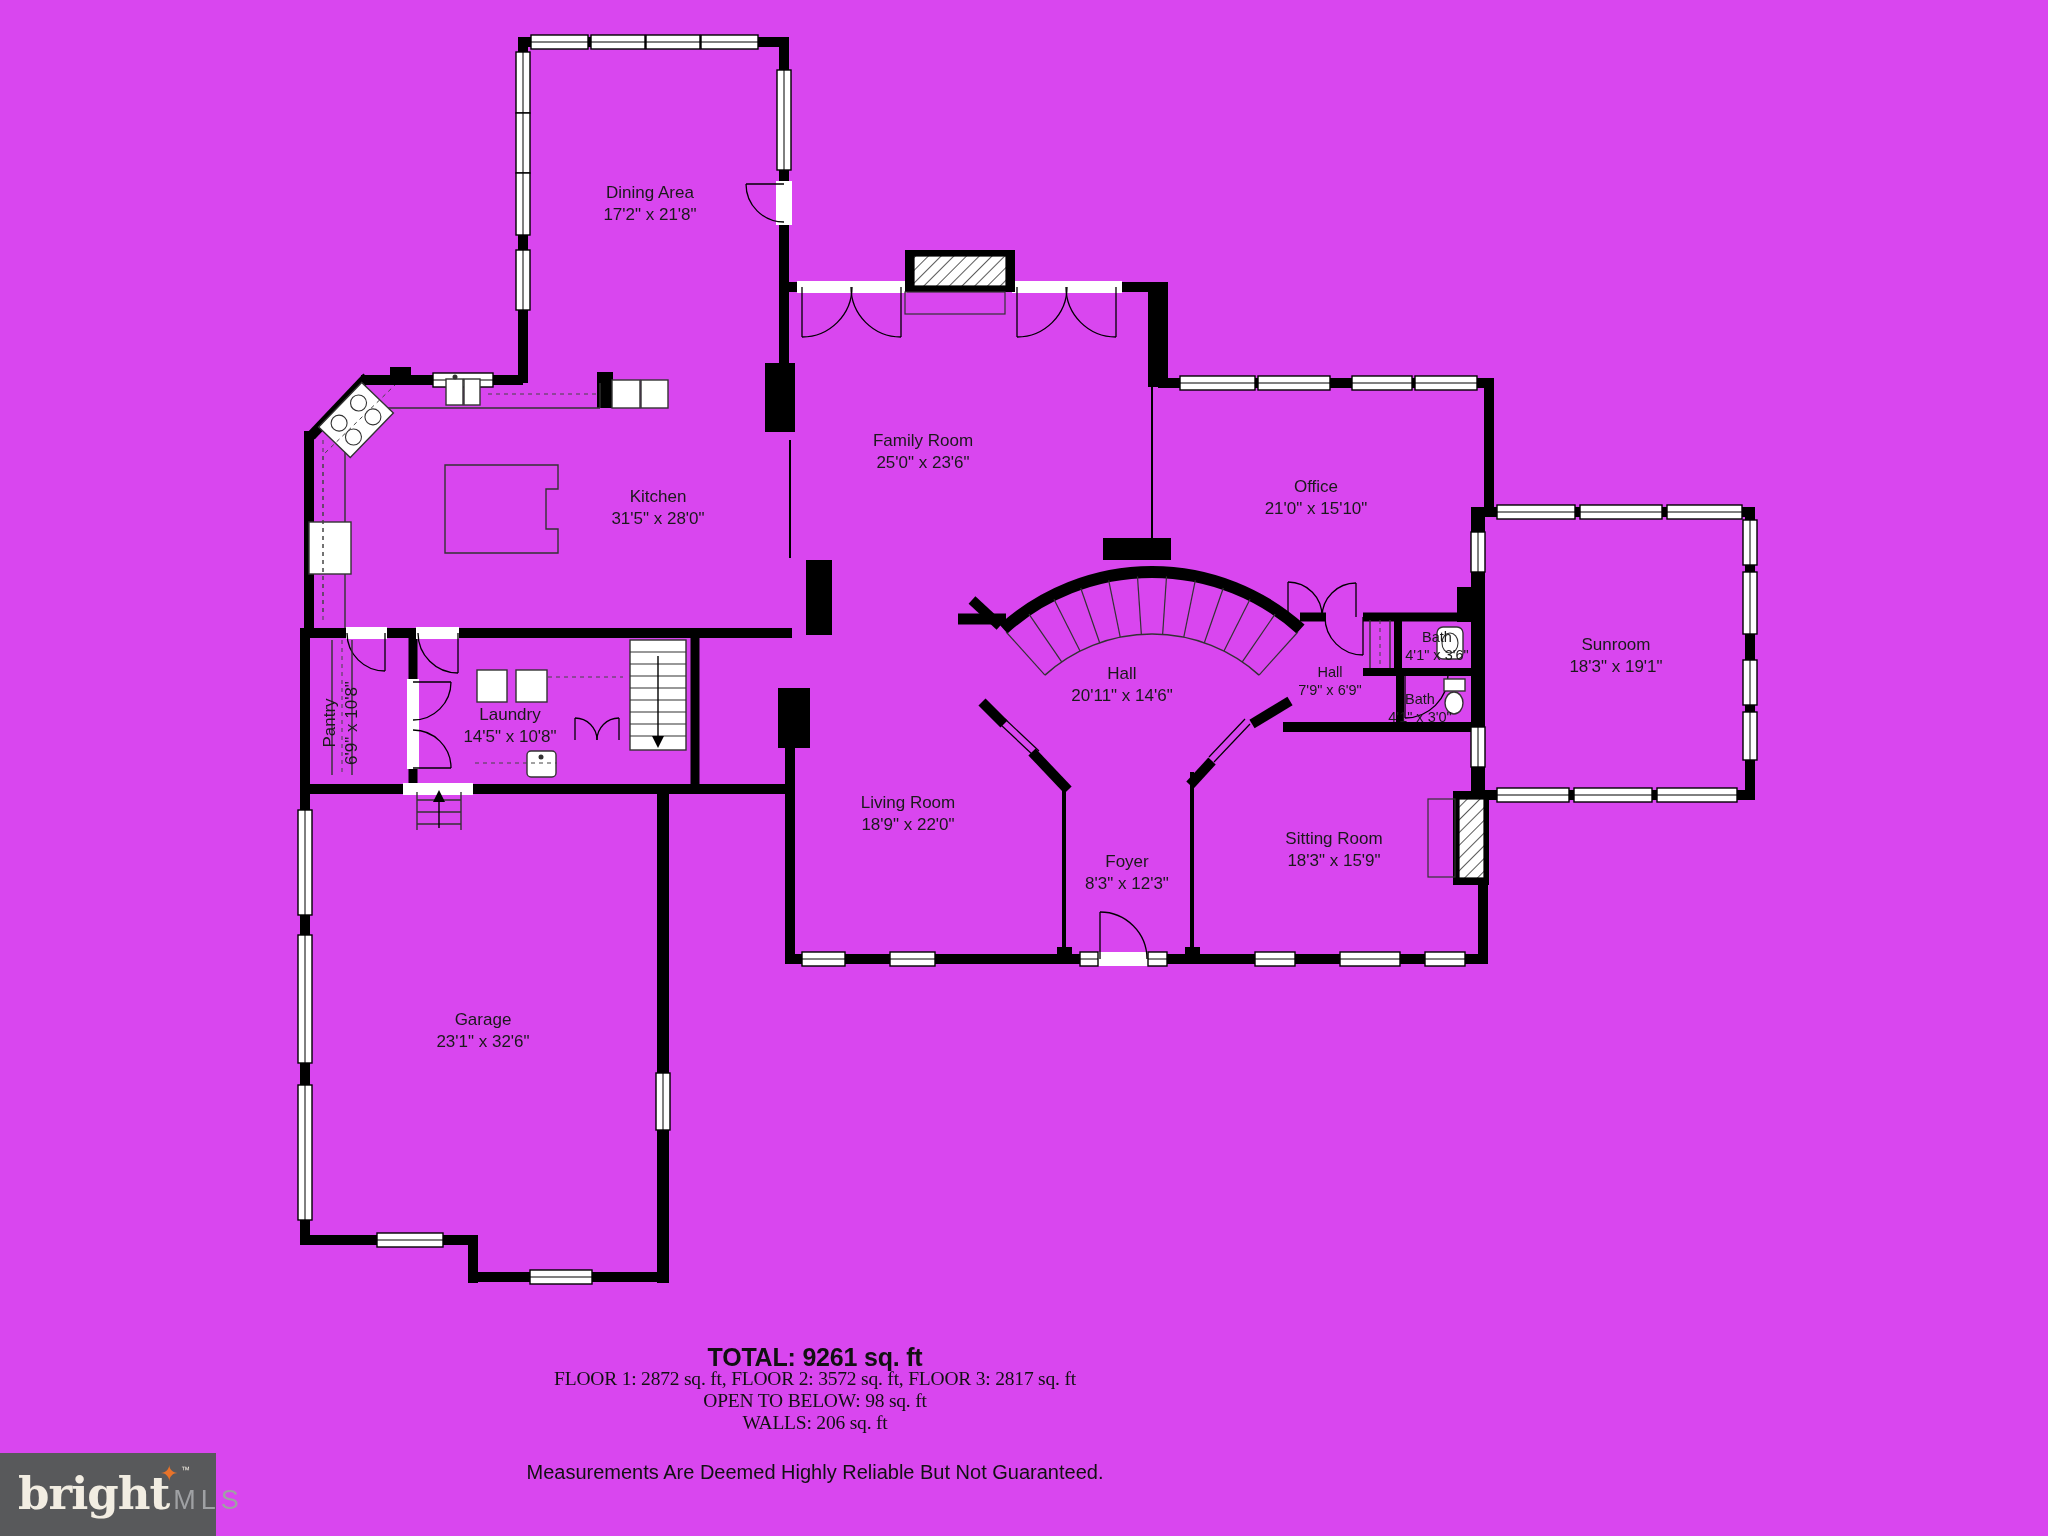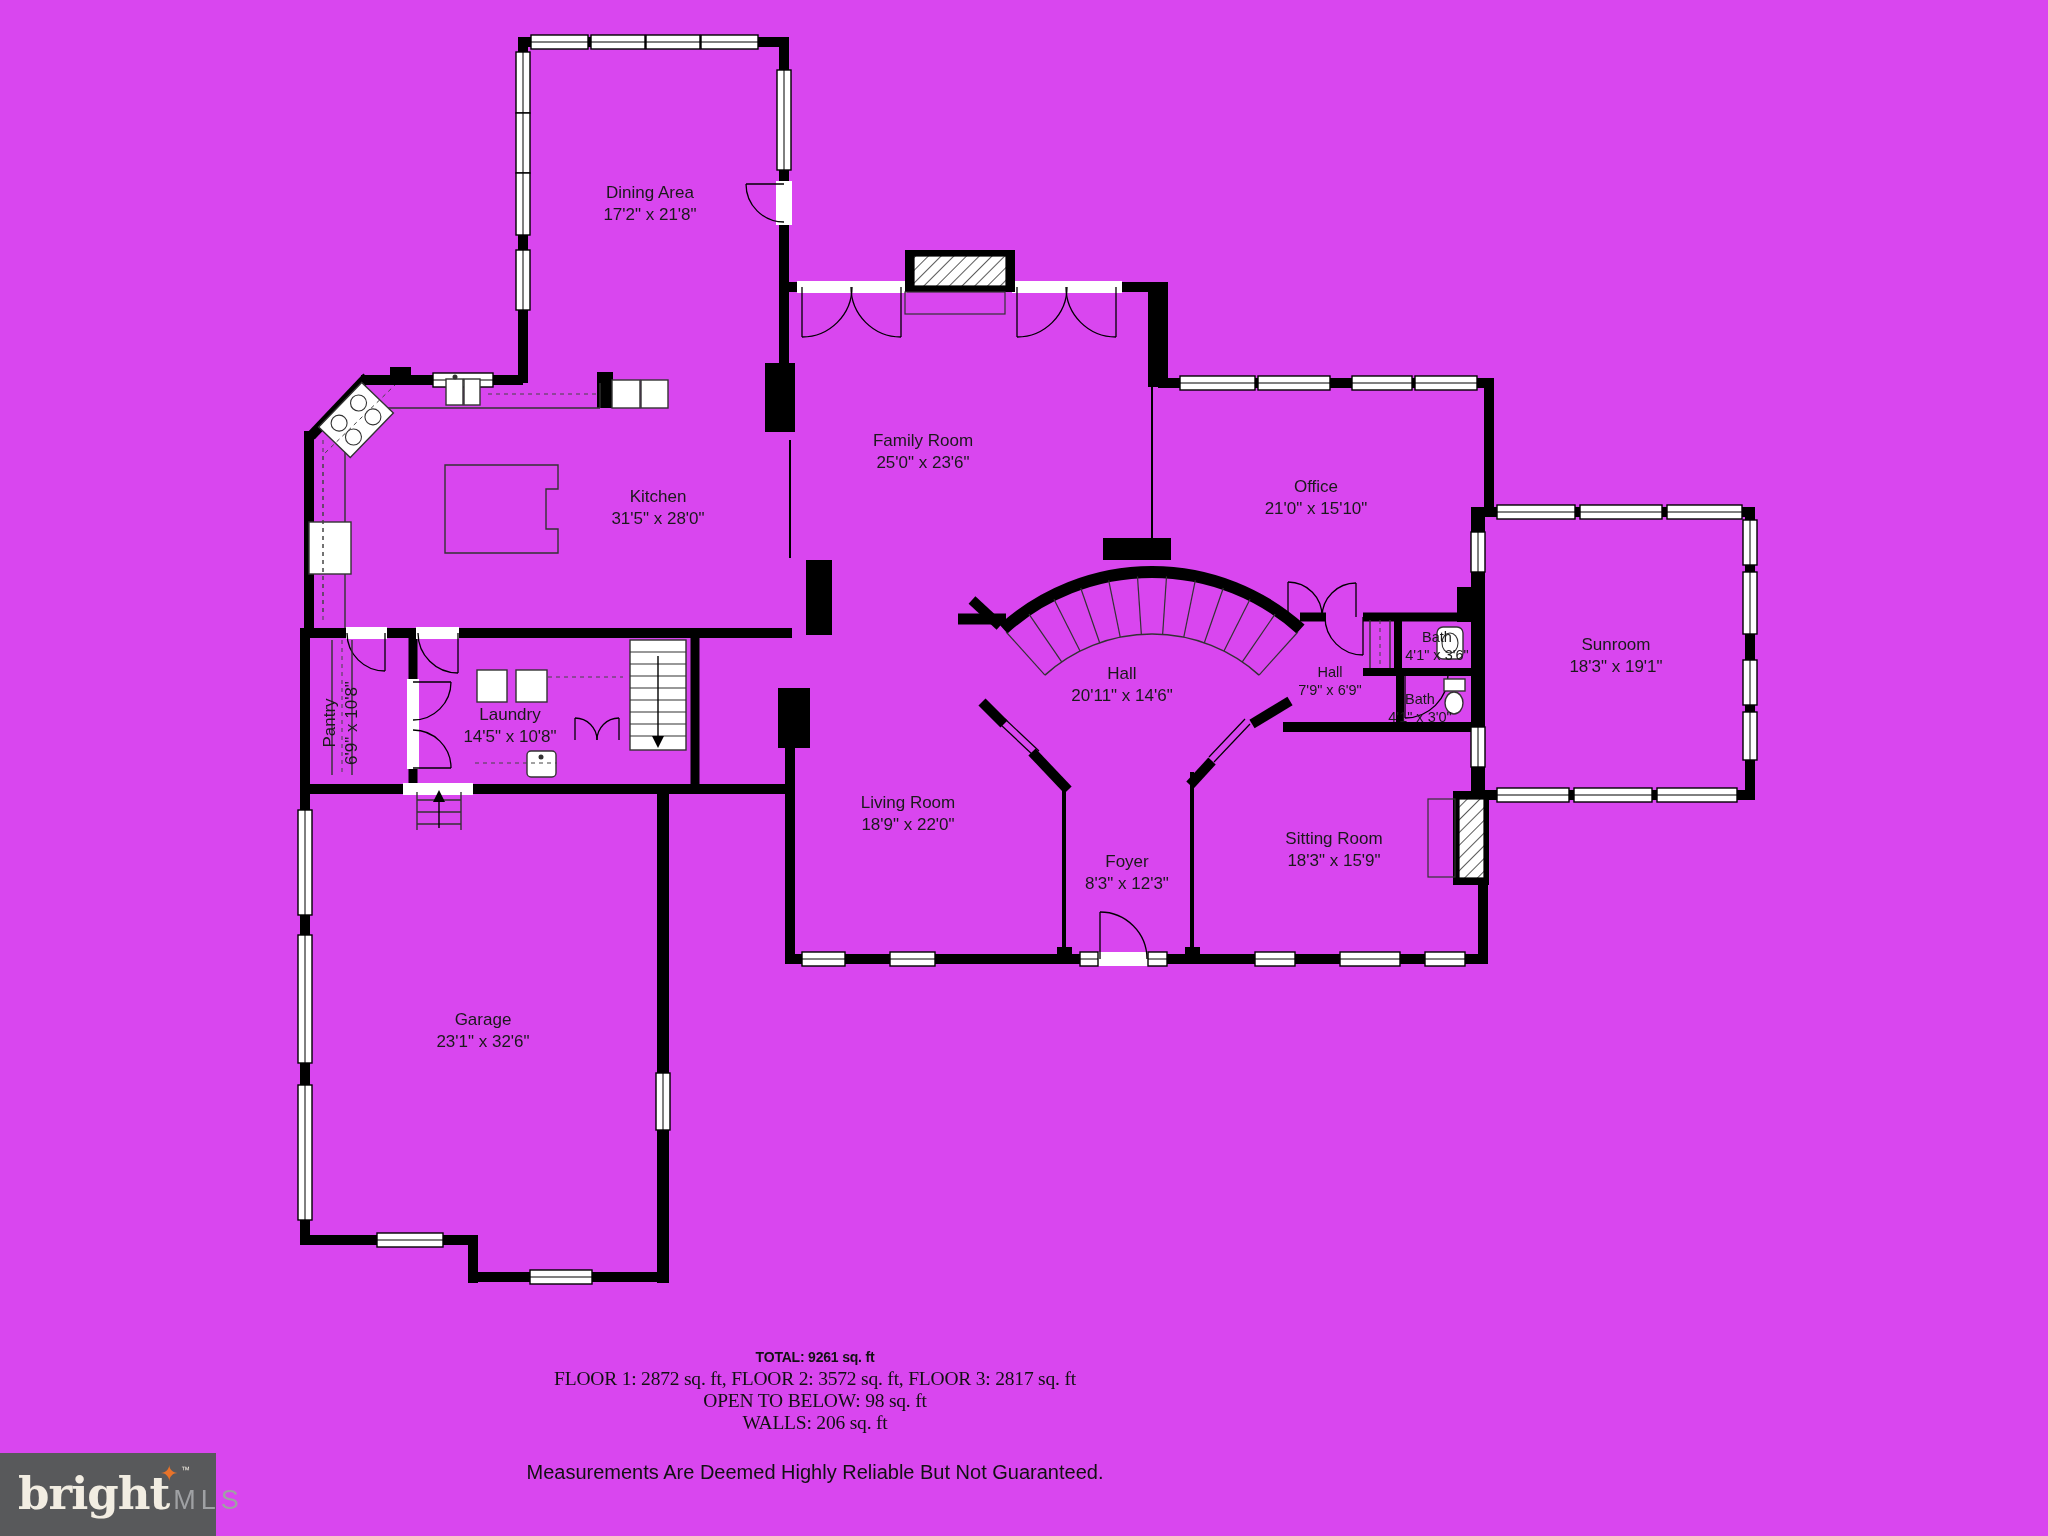--- a/index.html
+++ b/index.html
@@ -5,21 +5,21 @@
   html,body{margin:0;padding:0;background:#ffffff;}
   #stage{position:relative;width:2048px;height:1536px;background:#d946ef;overflow:hidden;
          font-family:"Liberation Sans",sans-serif;}
   #plan{position:absolute;left:0;top:0;}
   .room-name,.room-dims{font-family:"Liberation Sans",sans-serif;fill:#1a1a1a;}
   .room-name{font-size:17px;}
   .room-dims{font-size:17px;}
   .small .room-name,.small .room-dims{font-size:14.5px;}
   #summary{position:absolute;left:815px;top:1346px;transform:translateX(-50%);
            text-align:center;color:#111;white-space:nowrap;letter-spacing:-0.2px;}
-  #summary .total{font-size:14px;font-weight:bold;line-height:22px;}
+  #summary .total{font-size:25px;font-weight:bold;line-height:22px;}
   #summary .line{font-size:19.5px;line-height:22px;font-family:Liberation Serif, serif;}
   #summary .disclaimer{font-size:20px;margin-top:27px;letter-spacing:0;}
   #logo{position:absolute;left:0;top:1453px;width:216px;height:83px;background:#58595b;}
   #logo .inner{position:absolute;left:18px;top:14px;white-space:nowrap;}
   #logo .brand{font-family:"DejaVu Serif","Liberation Serif",serif;font-weight:bold;
                font-size:45px;color:#f2ede2;letter-spacing:-1px;}
   #logo .star{position:absolute;left:142px;top:-6px;font-size:22px;color:#e8732a;}
   #logo .tm{position:absolute;left:163px;top:-2px;font-size:9px;color:#f2ede2;}
   #logo .mls{font-family:"Liberation Sans",sans-serif;font-size:27px;color:#9fa1a4;
              letter-spacing:5px;margin-left:4px;}

